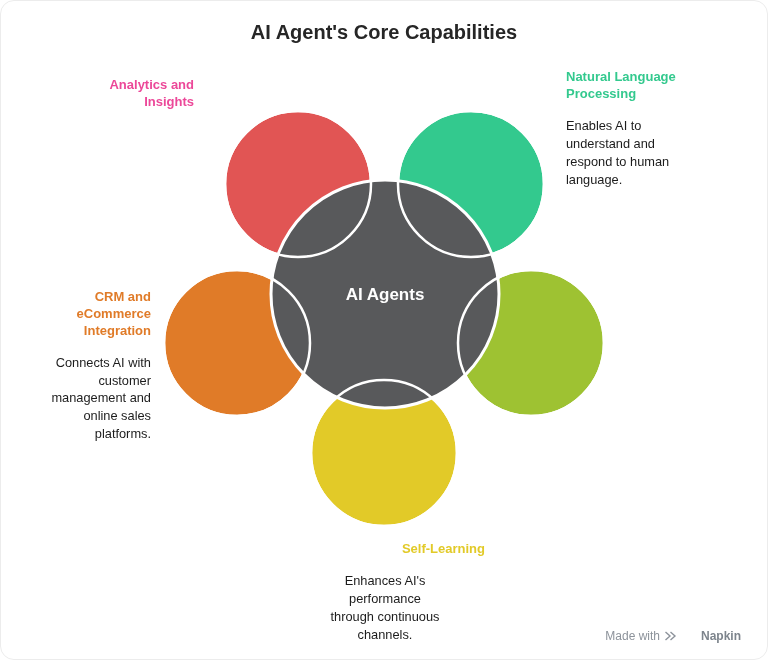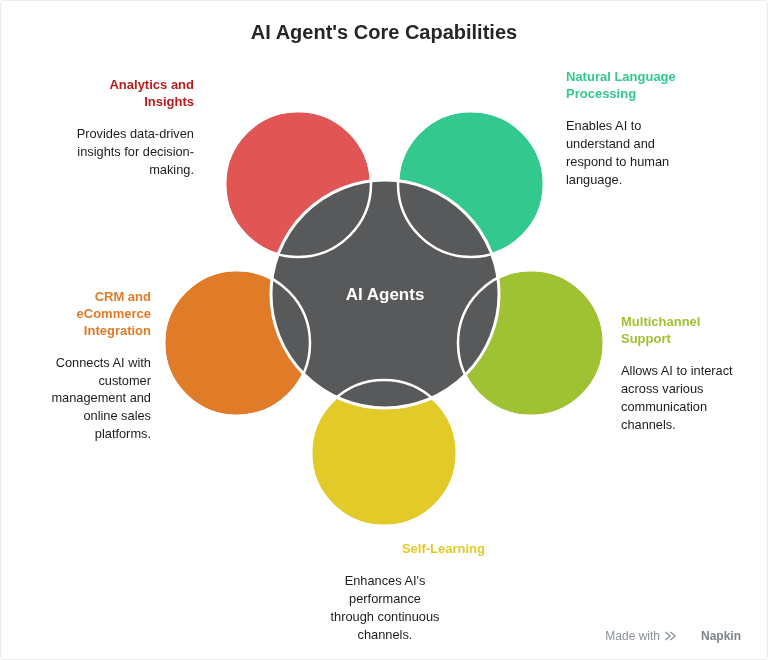--- a/index.html
+++ b/index.html
@@ -7,21 +7,21 @@
     padding: 0;
     background: #ffffff;
     font-family: "Liberation Sans", sans-serif;
   }
   .canvas {
     position: relative;
     width: 768px;
     height: 660px;
     background: #ffffff;
     border: 1px solid #ececec;
-    border-radius: 4px;
+    border-radius: 14px;
     box-sizing: border-box;
     overflow: hidden;
   }
   .page-title {
     position: absolute;
     top: 20px;
     left: 0;
     width: 100%;
     text-align: center;
     font-size: 20px;
@@ -99,25 +99,22 @@
       <circle cx="470" cy="183" r="73"></circle>
       <circle cx="236" cy="342" r="73"></circle>
       <circle cx="530" cy="342" r="73"></circle>
       <circle cx="383" cy="452" r="73"></circle>
     </g>
 
     <text class="center-label-text" x="384" y="299" text-anchor="middle">AI Agents</text>
   </svg>
 
   <div class="cap-block block-analytics">
-    <div class="cap-label" style="color: #b91c1c;">Analytics and
+    <div class="cap-label" style="color: #ec4899;">Analytics and
 Insights</div>
-    <div class="cap-desc">Provides data-driven
-insights for decision-
-making.</div>
   </div>
 
   <div class="cap-block block-nlp">
     <div class="cap-label" style="color: rgb(51, 201, 142);">Natural Language
 Processing</div>
     <div class="cap-desc">Enables AI to
 understand and
 respond to human
 language.</div>
   </div>
@@ -126,28 +123,20 @@
     <div class="cap-label" style="color: rgb(224, 123, 40);">CRM and
 eCommerce
 Integration</div>
     <div class="cap-desc">Connects AI with
 customer
 management and
 online sales
 platforms.</div>
   </div>
 
-  <div class="cap-block block-multichannel">
-    <div class="cap-label" style="color: rgb(158, 194, 50);">Multichannel
-Support</div>
-    <div class="cap-desc">Allows AI to interact
-across various
-communication
-channels.</div>
-  </div>
 
   <div class="cap-block block-selflearning">
     <div class="cap-label" style="color: rgb(226, 202, 40); text-align: right;">Self-Learning</div>
     <div class="cap-desc">Enhances AI's
 performance
 through continuous
 channels.</div>
   </div>
 
   <div class="watermark">

